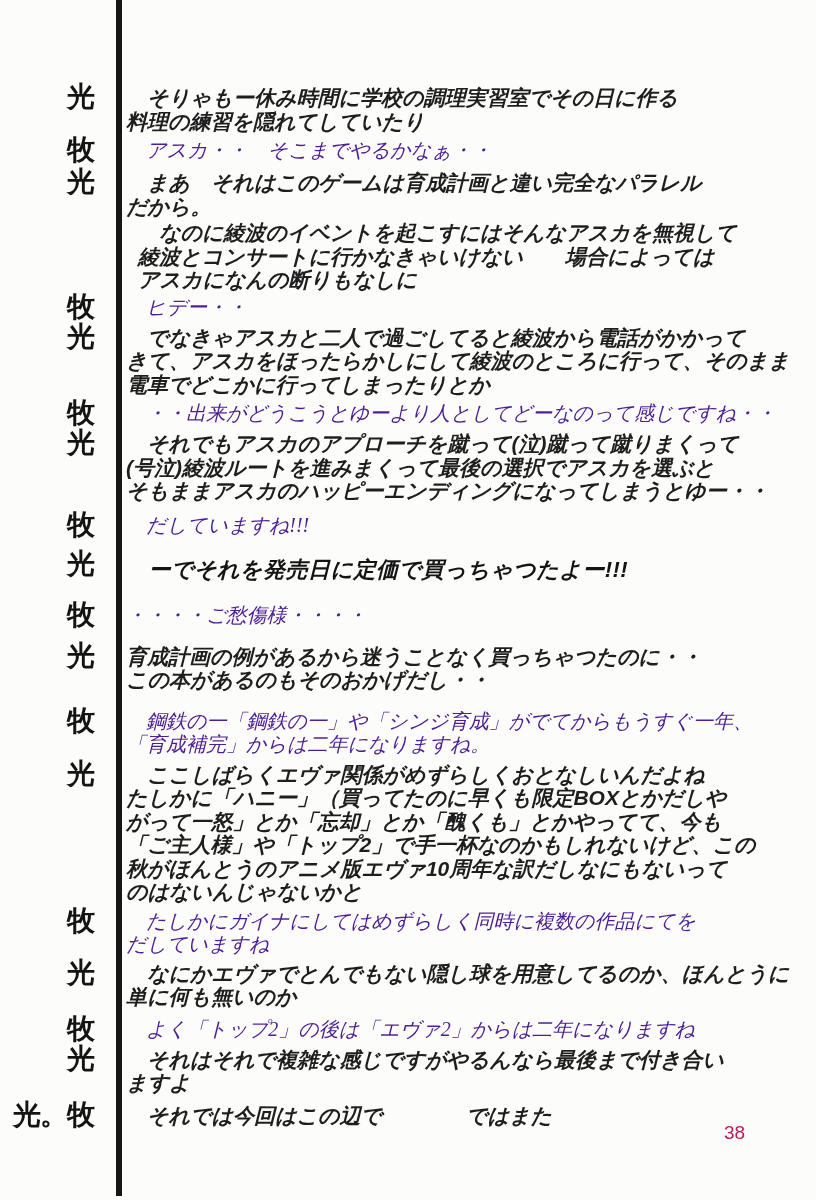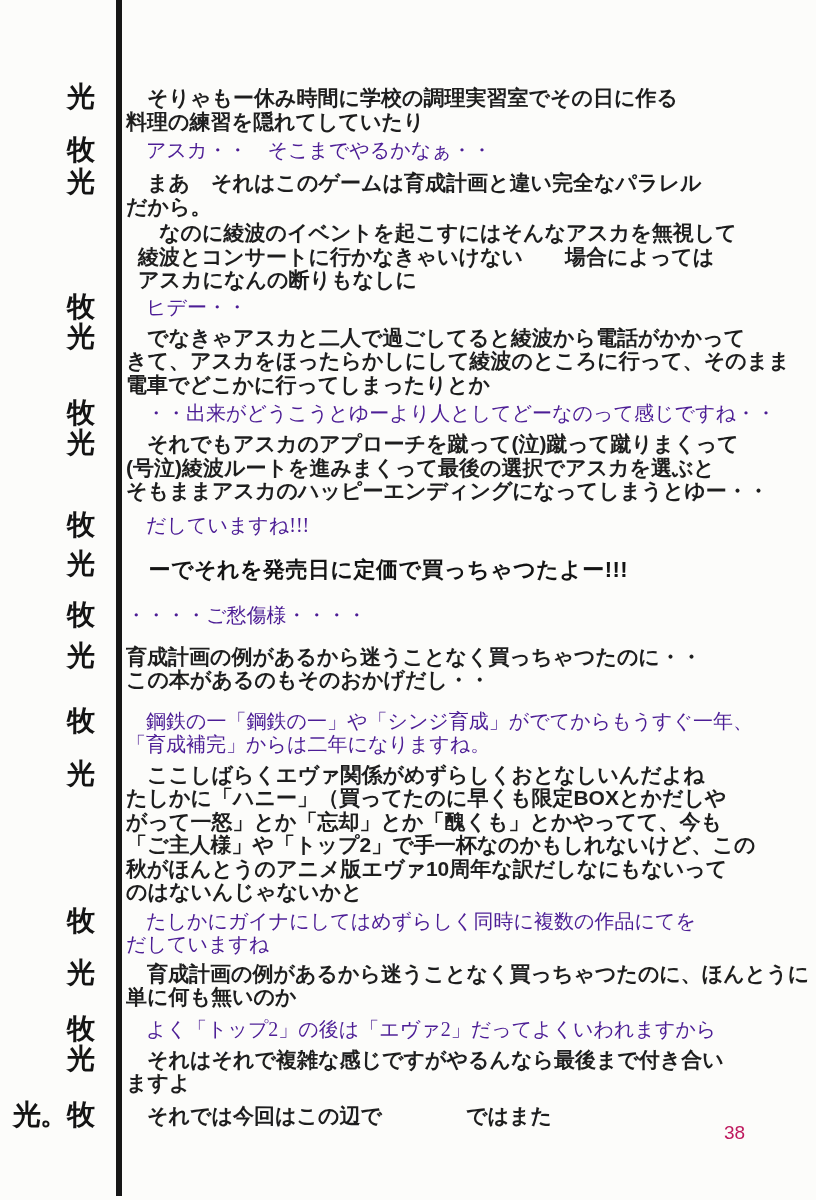--- a/index.html
+++ b/index.html
@@ -27,20 +27,21 @@
     font-family:"Liberation Serif","DejaVu Serif",serif;
     font-weight:700;font-size:28px;line-height:26px;
     color:#141414;letter-spacing:-1px;
     margin-top:-2px;
     white-space:nowrap;
   }
   .text{
     flex:1;box-sizing:border-box;
     padding-left:22px;padding-right:6px;
     white-space:pre-line;
+    font-style:italic;
   }
   .voice-hikari .text{
     font-family:"Liberation Sans","DejaVu Sans",sans-serif;
     font-weight:700;font-size:21px;line-height:23.5px;color:#1e1e1e;
   }
   .voice-maki .text{
     font-family:"Liberation Serif","DejaVu Serif",serif;
     font-weight:400;font-size:20px;line-height:23px;color:#4c1d95;
   }
   .variant-big .text{
@@ -141,26 +142,26 @@
 秋がほんとうのアニメ版エヴァ10周年な訳だしなにもないって
 のはないんじゃないかと</div>
       </div>
       <div class="row voice-maki variant-normal">
         <div class="label">牧</div>
         <div class="text">　たしかにガイナにしてはめずらしく同時に複数の作品にてを
 だしていますね</div>
       </div>
       <div class="row voice-hikari variant-normal">
         <div class="label">光</div>
-        <div class="text">　育成計画の例があるから迷うことなく買っちゃつたのに、ほんとうに
+        <div class="text">　なにかエヴァでとんでもない隠し球を用意してるのか、ほんとうに
 単に何も無いのか</div>
       </div>
       <div class="row voice-maki variant-normal">
         <div class="label">牧</div>
-        <div class="text">　よく「トップ2」の後は「エヴァ2」だってよくいわれますから</div>
+        <div class="text">　よく「トップ2」の後は「エヴァ2」からは二年になりますね</div>
       </div>
       <div class="row voice-hikari variant-normal">
         <div class="label">光</div>
         <div class="text">　それはそれで複雑な感じですがやるんなら最後まで付き合い
 ますよ</div>
       </div>
       <div class="row voice-hikari variant-normal">
         <div class="label">光。牧</div>
         <div class="text">　それでは今回はこの辺で　　　　ではまた</div>
       </div>

